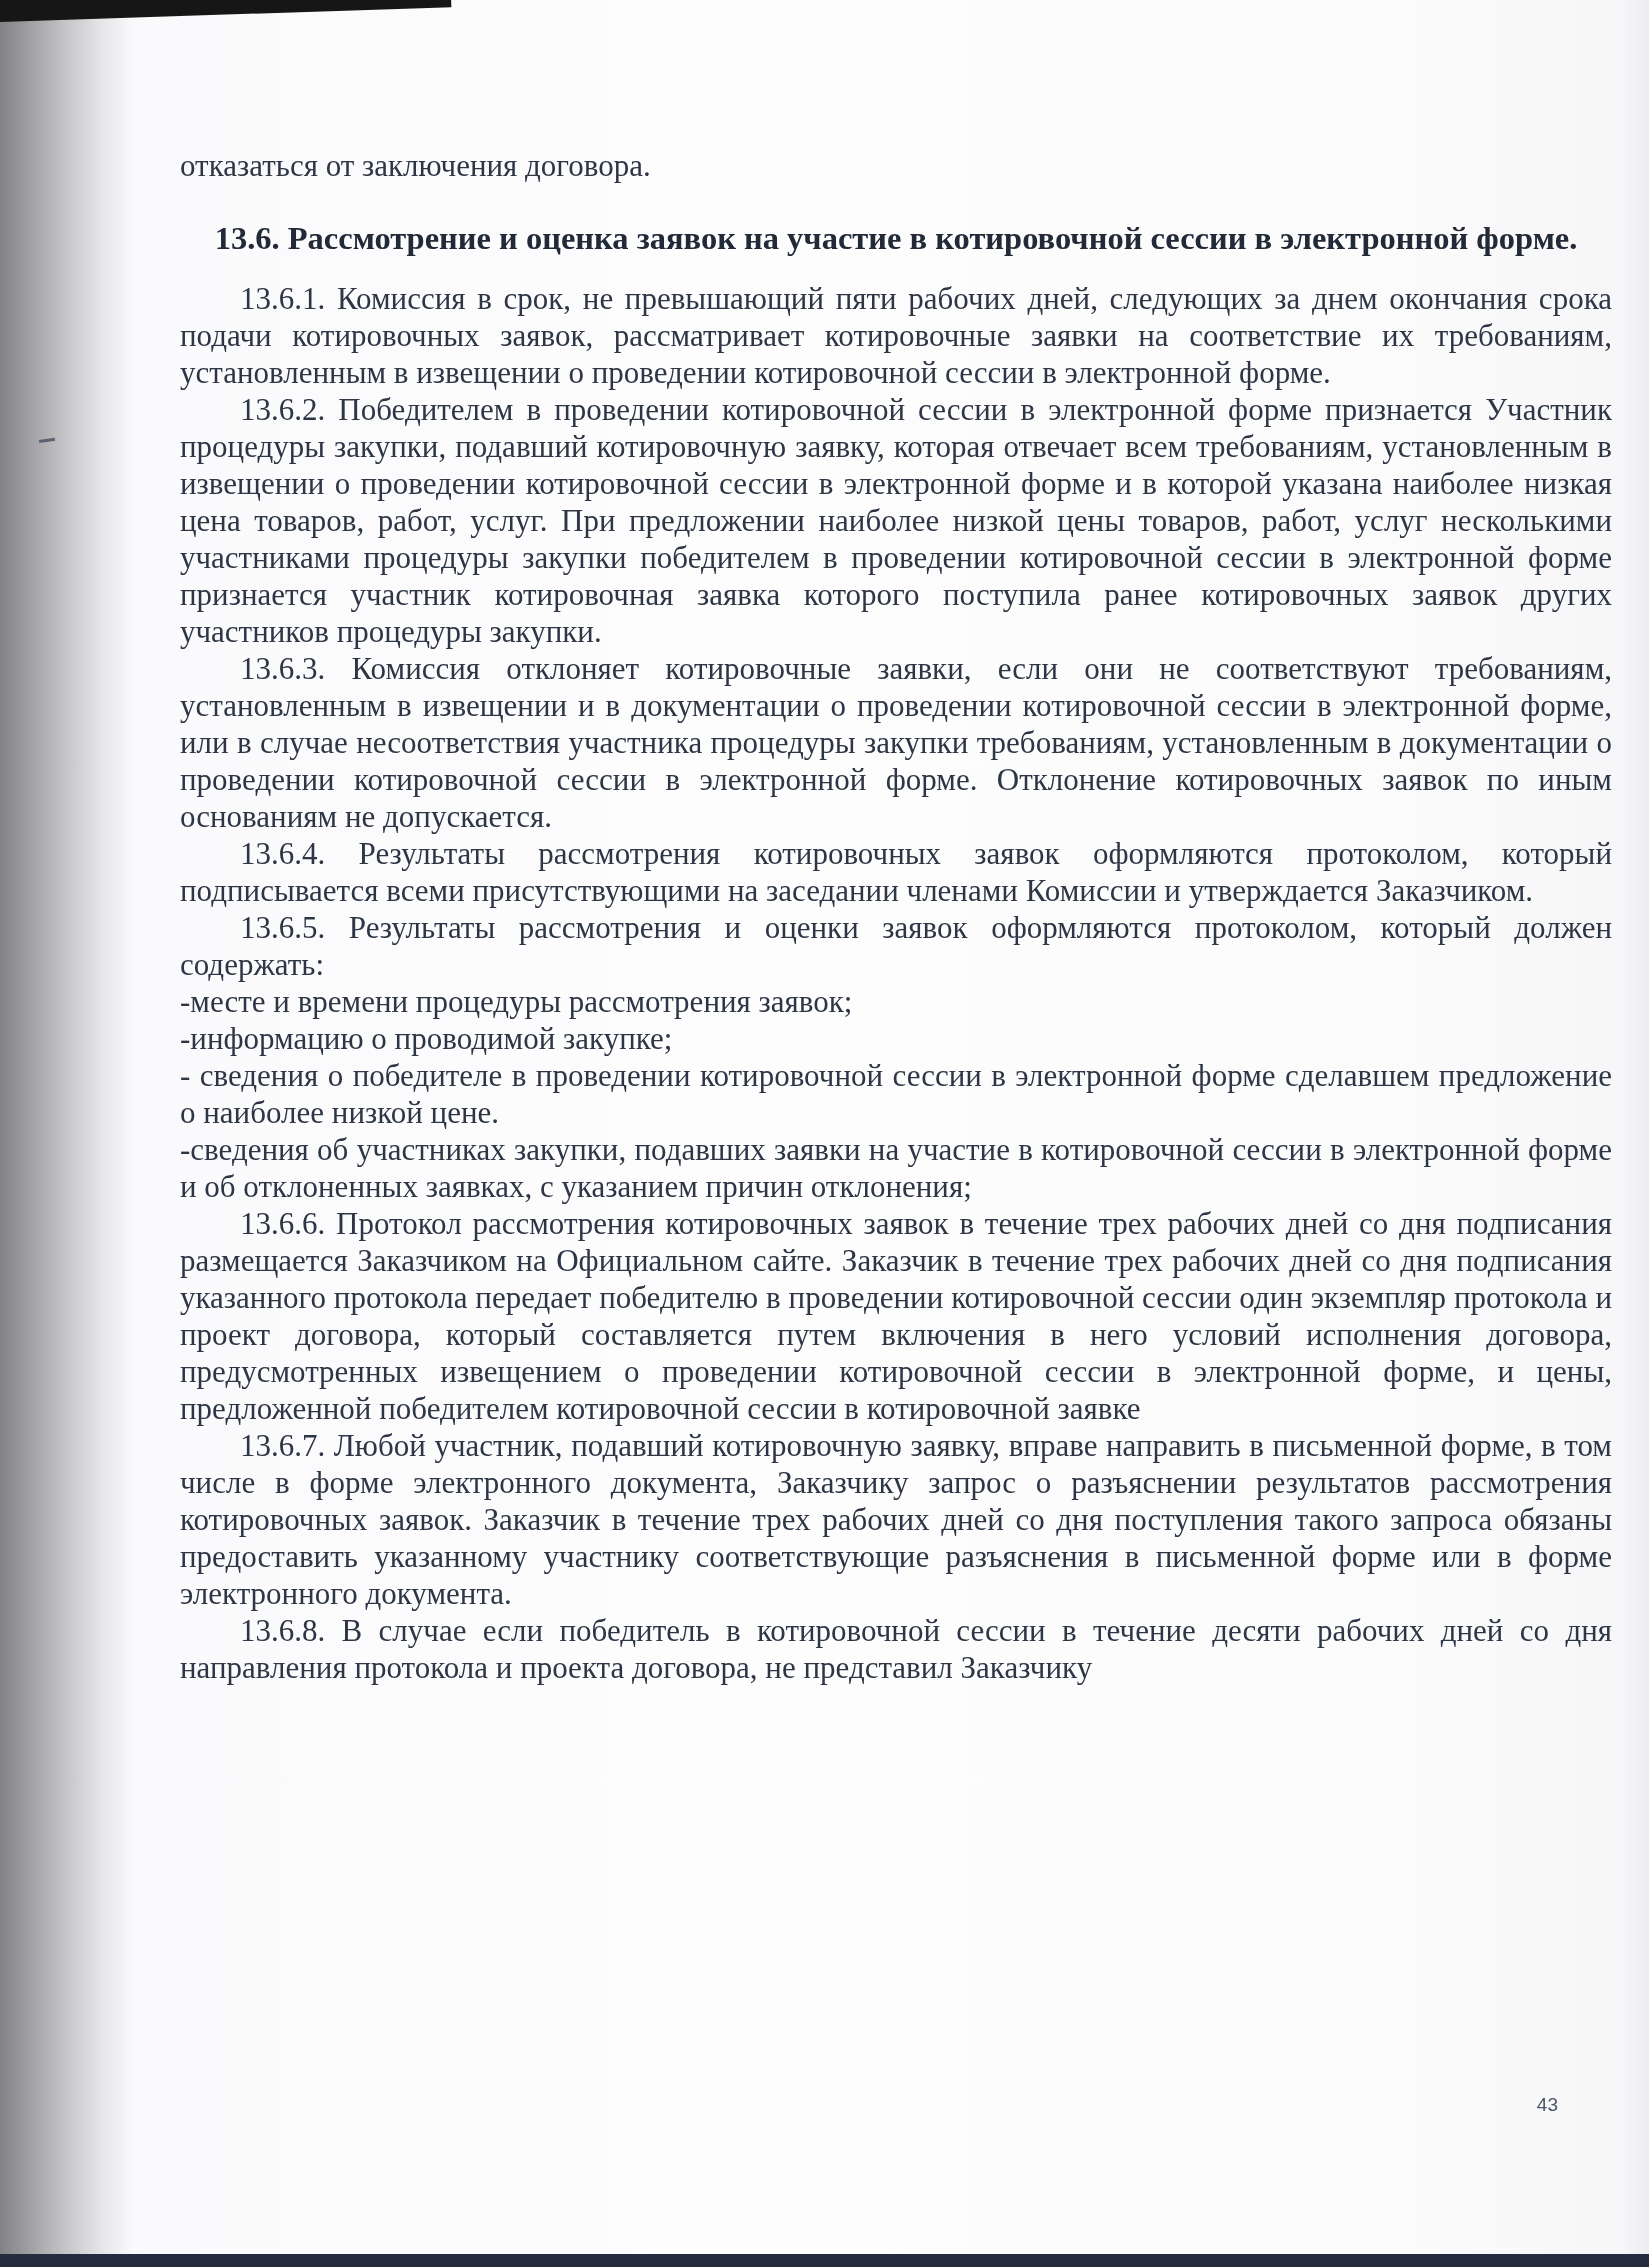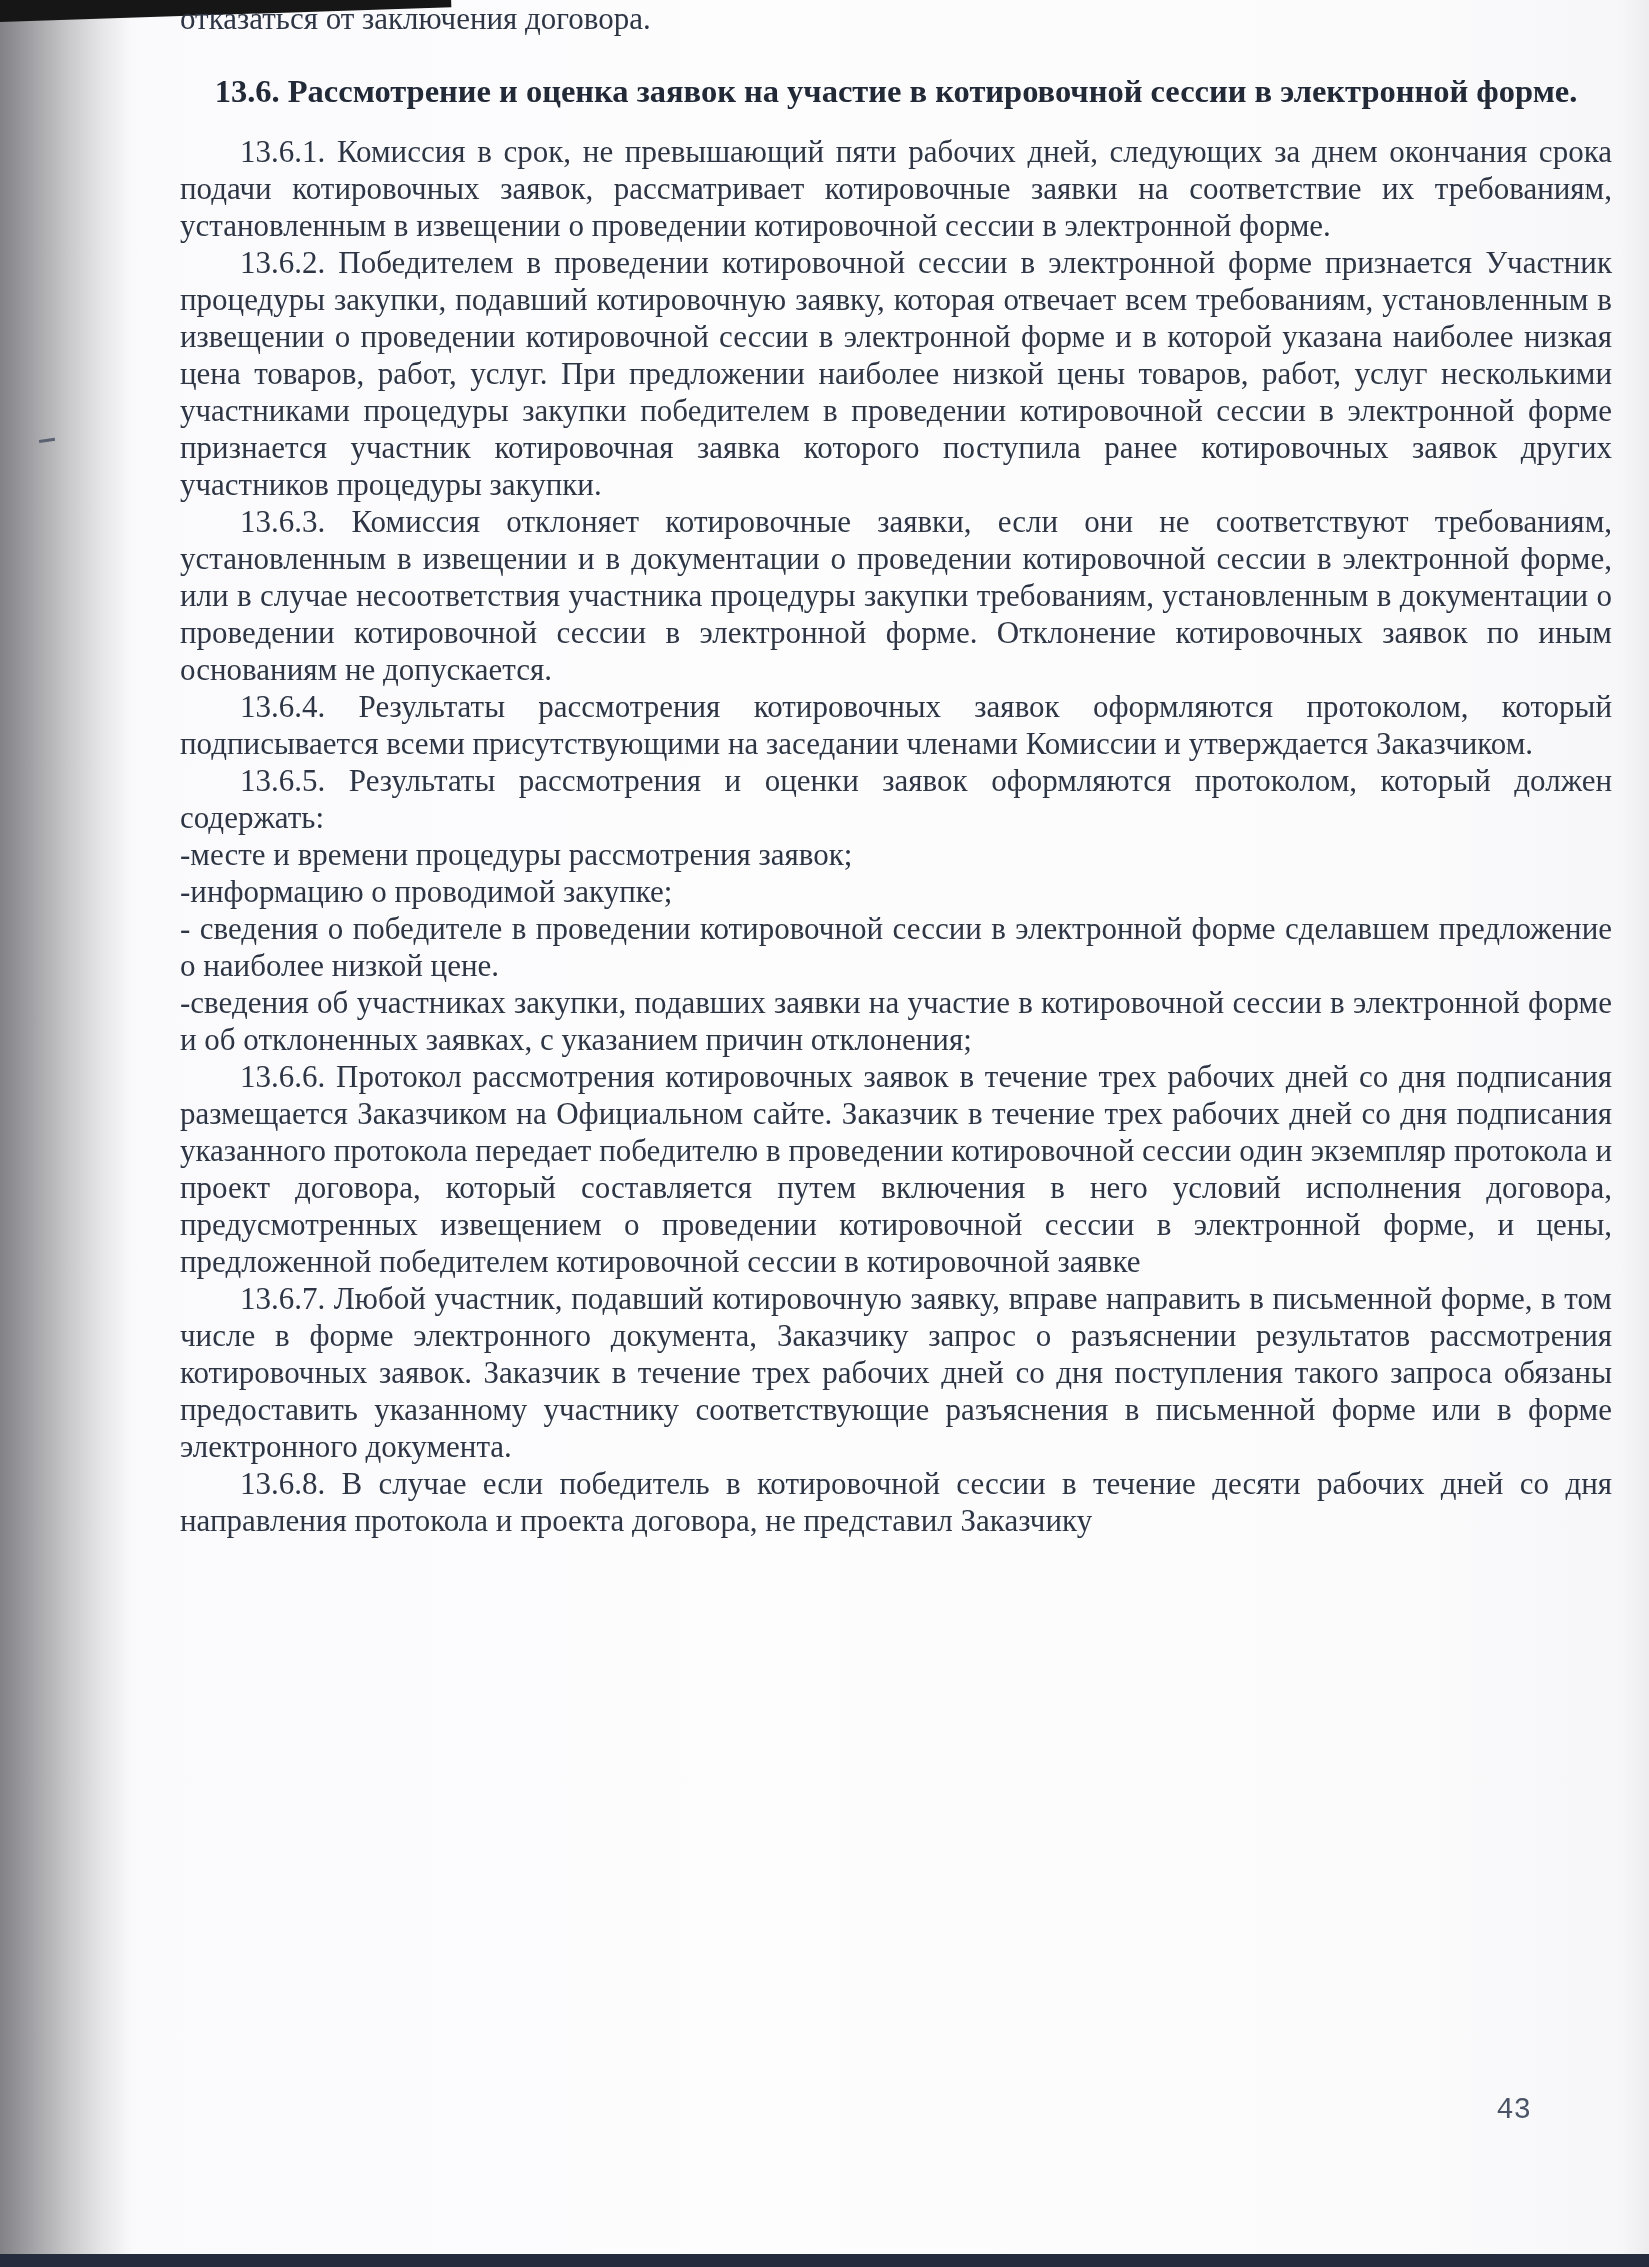--- a/index.html
+++ b/index.html
@@ -46,20 +46,21 @@
     left: 39px; top: 439px;
     width: 15.5px; height: 2.9px;
     background: #5a6170;
     transform: rotate(-8deg);
   }
   
   .content {
     position: absolute;
     left: 180px; top: 0;
     width: 1432px;
+    padding-top: 147px;
     color: #2e3645;
     font-size: 31px;
     line-height: 37px;
   }
   .continuation {
     margin: 0;
     text-align: left;
   }
   .heading {
     margin: 33px 0 0 0;
@@ -79,23 +80,23 @@
     text-justify: inter-word;
   }
   .list-line {
     margin: 0;
     text-indent: 0;
     text-align: justify;
     text-justify: inter-word;
   }
   .page-number {
     position: absolute;
-    right: 119px; top: 2094px;
-    font-family: Liberation Mono, monospace;
-    font-size: 29px;
+    right: 92px; top: 2094px;
+    font-family: Liberation Sans, sans-serif;
+    font-size: 19px;
     color: #4a5466;
   }
 </style>
 </head>
 <body>
 
 <div class="page">
 
   <div class="edge-shadow-left"></div>
   <div class="edge-shadow-right"></div>

